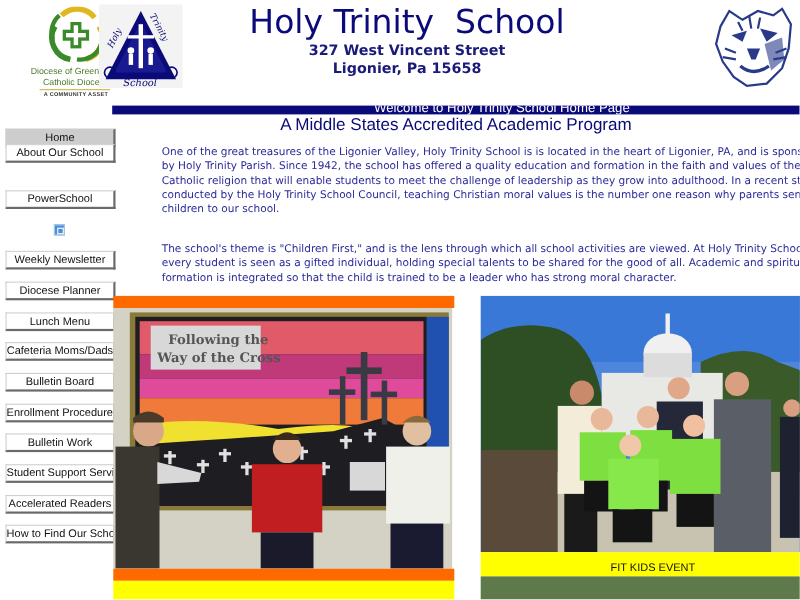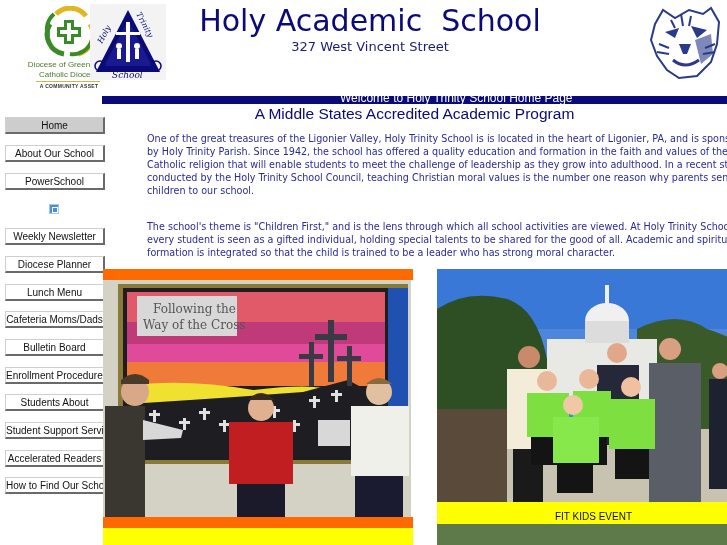--- a/index.html
+++ b/index.html
@@ -10,42 +10,42 @@
   .logo-diocese .txt { position:absolute; left:0; width:90px; text-align:center; color:#4a7a2a; font-size:8px; line-height:10px; font-family:"Liberation Sans", sans-serif; }
   .logo-diocese .t1 { top:56px; }
   .logo-diocese .t2 { top:66px; }
   .logo-diocese .rule { position:absolute; left:12px; top:77px; width:64px; height:1px; background:#c9b84a; }
   .logo-diocese .t3 { top:79px; font-size:5px; line-height:7px; color:#333; font-weight:bold; letter-spacing:0.3px; }
 
   .logo-htschool { position:absolute; left:90px; top:4px; width:76px; height:76px; background:#f3f3f3; }
 
   .title-block { position:absolute; left:180px; top:3px; width:380px; text-align:center; color:#0a0a78; }
   .title-block .school-name { font-family:"DejaVu Sans", sans-serif; font-size:30px; line-height:36px; letter-spacing:0px; }
-  .title-block .addr { font-family:"DejaVu Sans", sans-serif; font-size:13px; line-height:16px; font-weight:normal; color:#1a1a7a; }
+  .title-block .addr { font-family:"DejaVu Sans", sans-serif; font-size:13px; line-height:16px; font-weight:bold; color:#1a1a7a; }
 
   .tiger { position:absolute; left:645px; top:4px; width:78px; height:76px; }
 
   .welcome-bar { position:absolute; left:102px; top:96px; width:625px; height:8px; background:#0a0a78; overflow:hidden; }
   .welcome-bar span { position:absolute; left:238px; top:-4px; color:#ffffff; font-family:"Liberation Sans", sans-serif; font-size:12px; line-height:12px; white-space:nowrap; }
 
   .nav { position:absolute; left:0; top:0; }
   .nav-btn { position:absolute; left:5px; width:100px; height:17px; background:#ffffff; border-top:1px solid #cfcfcf; border-left:1px solid #cfcfcf; border-right:2px solid #6a6a6a; border-bottom:2px solid #6a6a6a; box-sizing:border-box; font-family:"Liberation Sans", sans-serif; font-size:10px; line-height:15px; color:#111; text-align:center; white-space:nowrap; overflow:hidden; cursor:pointer; }
   .nav-btn.active { background:#cdcdcd; }
   .nav-icon { position:absolute; left:49px; top:204px; width:10px; height:10px; background:#4a8ed6; border:1px solid #a8c8ec; box-sizing:border-box; }
   .nav-icon i { position:absolute; left:2px; top:2px; width:4px; height:4px; border:1px solid #ffffff; }
 
   .subtitle { position:absolute; left:102px; top:104px; width:625px; text-align:center; color:#0a0a78; font-family:"Liberation Sans", sans-serif; font-size:15.5px; line-height:20px; }
 
   .para { position:absolute; left:103px; width:618px; color:#2a2a9a; font-family:"DejaVu Sans", sans-serif; font-size:9.6px; line-height:13.1px;margin-left:44px; }
   .para1 { top:132px; }
   .para2 { top:220px; }
 
   .photo-left { position:absolute; left:102px; top:268px; width:311px; height:277px; }
   .photo-left .orange-top { position:absolute; left:1px; top:1px; width:310px; height:11px; background:#ff6a00; }
-  .photo-left .img { position:absolute; left:1px; top:12px; width:308px; height:237px; background:#d8d6c8; overflow:hidden; }
+  .photo-left .img { position:absolute; left:1px; top:12px; width:308px; height:237px; background:#d8d6c8; overflow:hidden;font-weight:bold; }
   .photo-left .orange-bot { position:absolute; left:1px; top:249px; width:310px; height:11px; background:#ff6a00; }
   .photo-left .yellow-bot { position:absolute; left:1px; top:260px; width:310px; height:17px; background:#ffff00; }
 
   .photo-right { position:absolute; left:436px; top:268px; width:314px; height:277px; }
   .photo-right .img { position:absolute; left:1px; top:1px; width:313px; height:233px; overflow:hidden; background:#5a8ad8; }
   .photo-right .caption { position:absolute; left:1px; top:234px; width:313px; height:22px; background:#ffff00; text-align:center; font-family:"Liberation Sans", sans-serif; font-size:10px; line-height:30px; color:#111; }
   .photo-right .grass { position:absolute; left:1px; top:256px; width:313px; height:21px; background:#5e7a4a; }
 </style>
 </head>
 <body>
@@ -80,22 +80,23 @@
     <rect x="45" y="45" width="4" height="10" fill="#ffffff"></rect>
     <circle cx="10" cy="62" r="5" fill="none" stroke="#0a0a78" stroke-width="1.5"></circle>
     <circle cx="66" cy="62" r="5" fill="none" stroke="#0a0a78" stroke-width="1.5"></circle>
     <text x="12" y="40" font-size="8" fill="#0a0a78" font-family="DejaVu Serif, serif" font-style="italic" transform="rotate(-62 12 40)">Holy</text>
     <text x="46" y="10" font-size="8" fill="#0a0a78" font-family="DejaVu Serif, serif" font-style="italic" transform="rotate(62 46 10)">Trinity</text>
     <text x="22" y="74" font-size="9" fill="#0a0a78" font-family="DejaVu Serif, serif" font-style="italic">School</text>
   </svg>
 </div>
 
 <div class="title-block">
-  <div class="school-name" style="white-space:pre">Holy Academic  School</div>
+  <div class="school-name" style="white-space:pre">Holy Trinity  School</div>
   <div class="addr">327 West Vincent Street</div>
+  <div class="addr">Ligonier, Pa 15658</div>
 </div>
 
 <div class="tiger">
   <svg viewBox="0 0 78 76" width="78" height="76">
     <path d="M10 20 L18 6 L30 14 L44 6 L58 10 L66 4 L74 18 L72 40 L66 58 L52 72 L34 74 L22 66 L12 52 L6 36 Z" fill="#ffffff" stroke="#2a3a8a" stroke-width="2"></path>
     <path d="M20 28 L34 24 L30 34 Z" fill="#2a3a8a"></path>
     <path d="M46 22 L62 26 L52 34 Z" fill="#2a3a8a"></path>
     <path d="M34 40 L46 40 L42 50 L38 50 Z" fill="#2a3a8a"></path>
     <path d="M28 56 Q40 66 54 56" stroke="#2a3a8a" stroke-width="3" fill="none"></path>
     <path d="M14 40 L24 44 M12 48 L24 50 M60 44 L70 40 M58 50 L70 48" stroke="#2a3a8a" stroke-width="2"></path>
@@ -103,32 +104,32 @@
     <path d="M50 36 L66 30 L68 50 L56 60 Z" fill="#2a3a8a" opacity="0.6"></path>
   </svg>
 </div>
 
 <div class="welcome-bar">
   <span>Welcome to Holy Trinity School Home Page</span>
 </div>
 
 <div class="nav">
   <div class="nav-btn active" style="top:117px">Home</div>
-  <div class="nav-btn" style="top:145px">About Our School</div>
+  <div class="nav-btn" style="top:131px">About Our School</div>
   <div class="nav-btn" style="top:173px">PowerSchool</div>
   <div class="nav-icon">
       <i></i>
     </div>
   <div class="nav-btn" style="top:228px">Weekly Newsletter</div>
   <div class="nav-btn" style="top:256px">Diocese Planner</div>
   <div class="nav-btn" style="top:284px">Lunch Menu</div>
   <div class="nav-btn" style="top:311px">Cafeteria Moms/Dads</div>
   <div class="nav-btn" style="top:339px">Bulletin Board</div>
   <div class="nav-btn" style="top:367px">Enrollment Procedures</div>
-  <div class="nav-btn" style="top:394px">Students About</div>
+  <div class="nav-btn" style="top:394px">Bulletin Work</div>
   <div class="nav-btn" style="top:422px;text-align:left;padding-left:0">Student Support Services</div>
   <div class="nav-btn" style="top:450px">Accelerated Readers</div>
   <div class="nav-btn" style="top:477px;text-align:left;padding-left:0">How to Find Our School</div>
 </div>
 
 <div class="subtitle">A Middle States Accredited Academic Program</div>
 
 <div class="para para1">One of the great treasures of the Ligonier Valley, Holy Trinity School is is located in the heart of Ligonier, PA, and is sponsored by Holy Trinity Parish. Since 1942, the school has offered a quality education and formation in the faith and values of the Catholic religion that will enable students to meet the challenge of leadership as they grow into adulthood.  In a recent study conducted by the Holy Trinity School Council, teaching Christian moral values is the number one reason why parents send their children to our school.</div>
 <div class="para para2">The school's theme is "Children First," and is the lens through which all school activities are viewed.  At Holy Trinity School, every student is seen as a gifted individual, holding special talents to be shared for the good of all.  Academic and spiritual formation is integrated so that the child is trained to be a leader who has strong moral character.</div>
 

